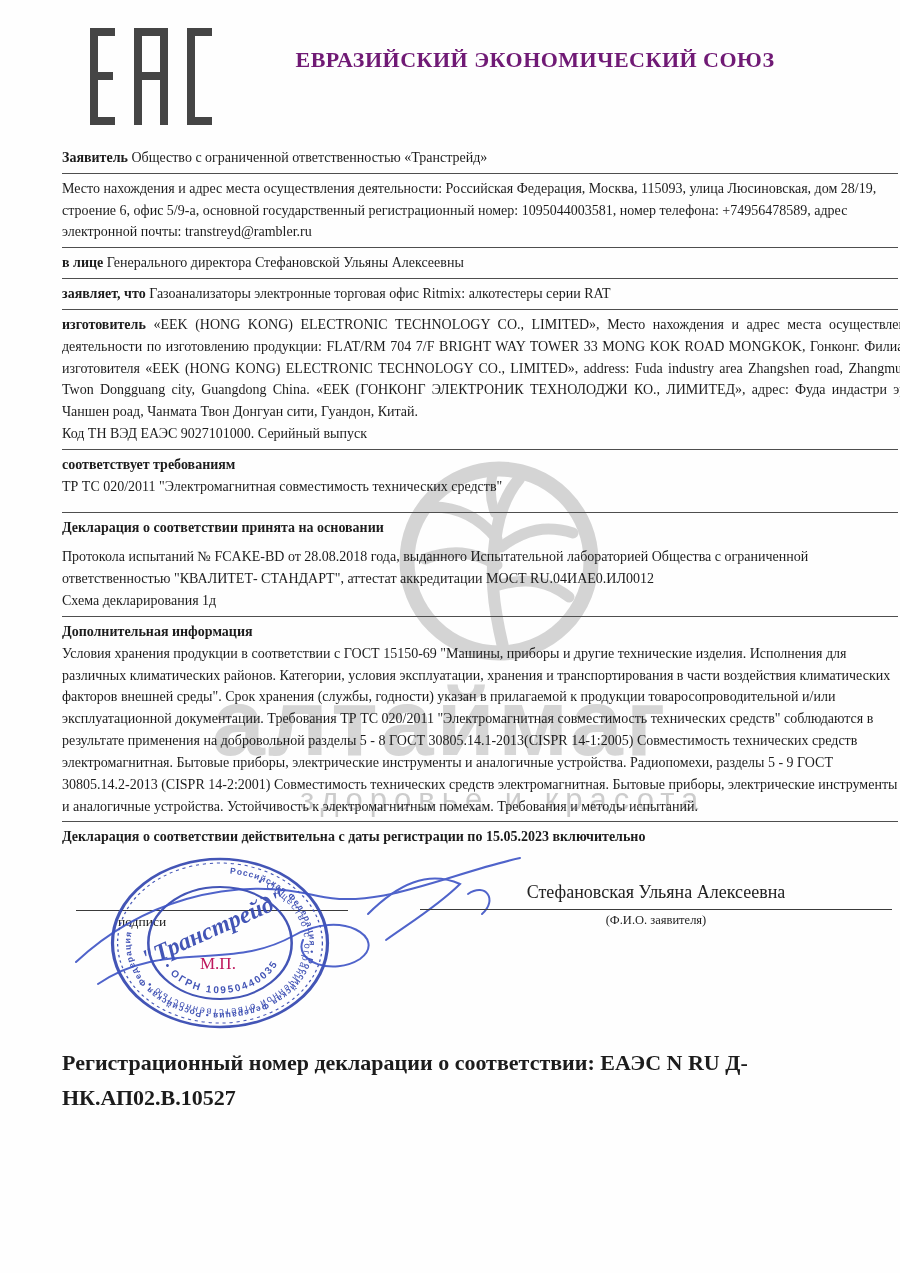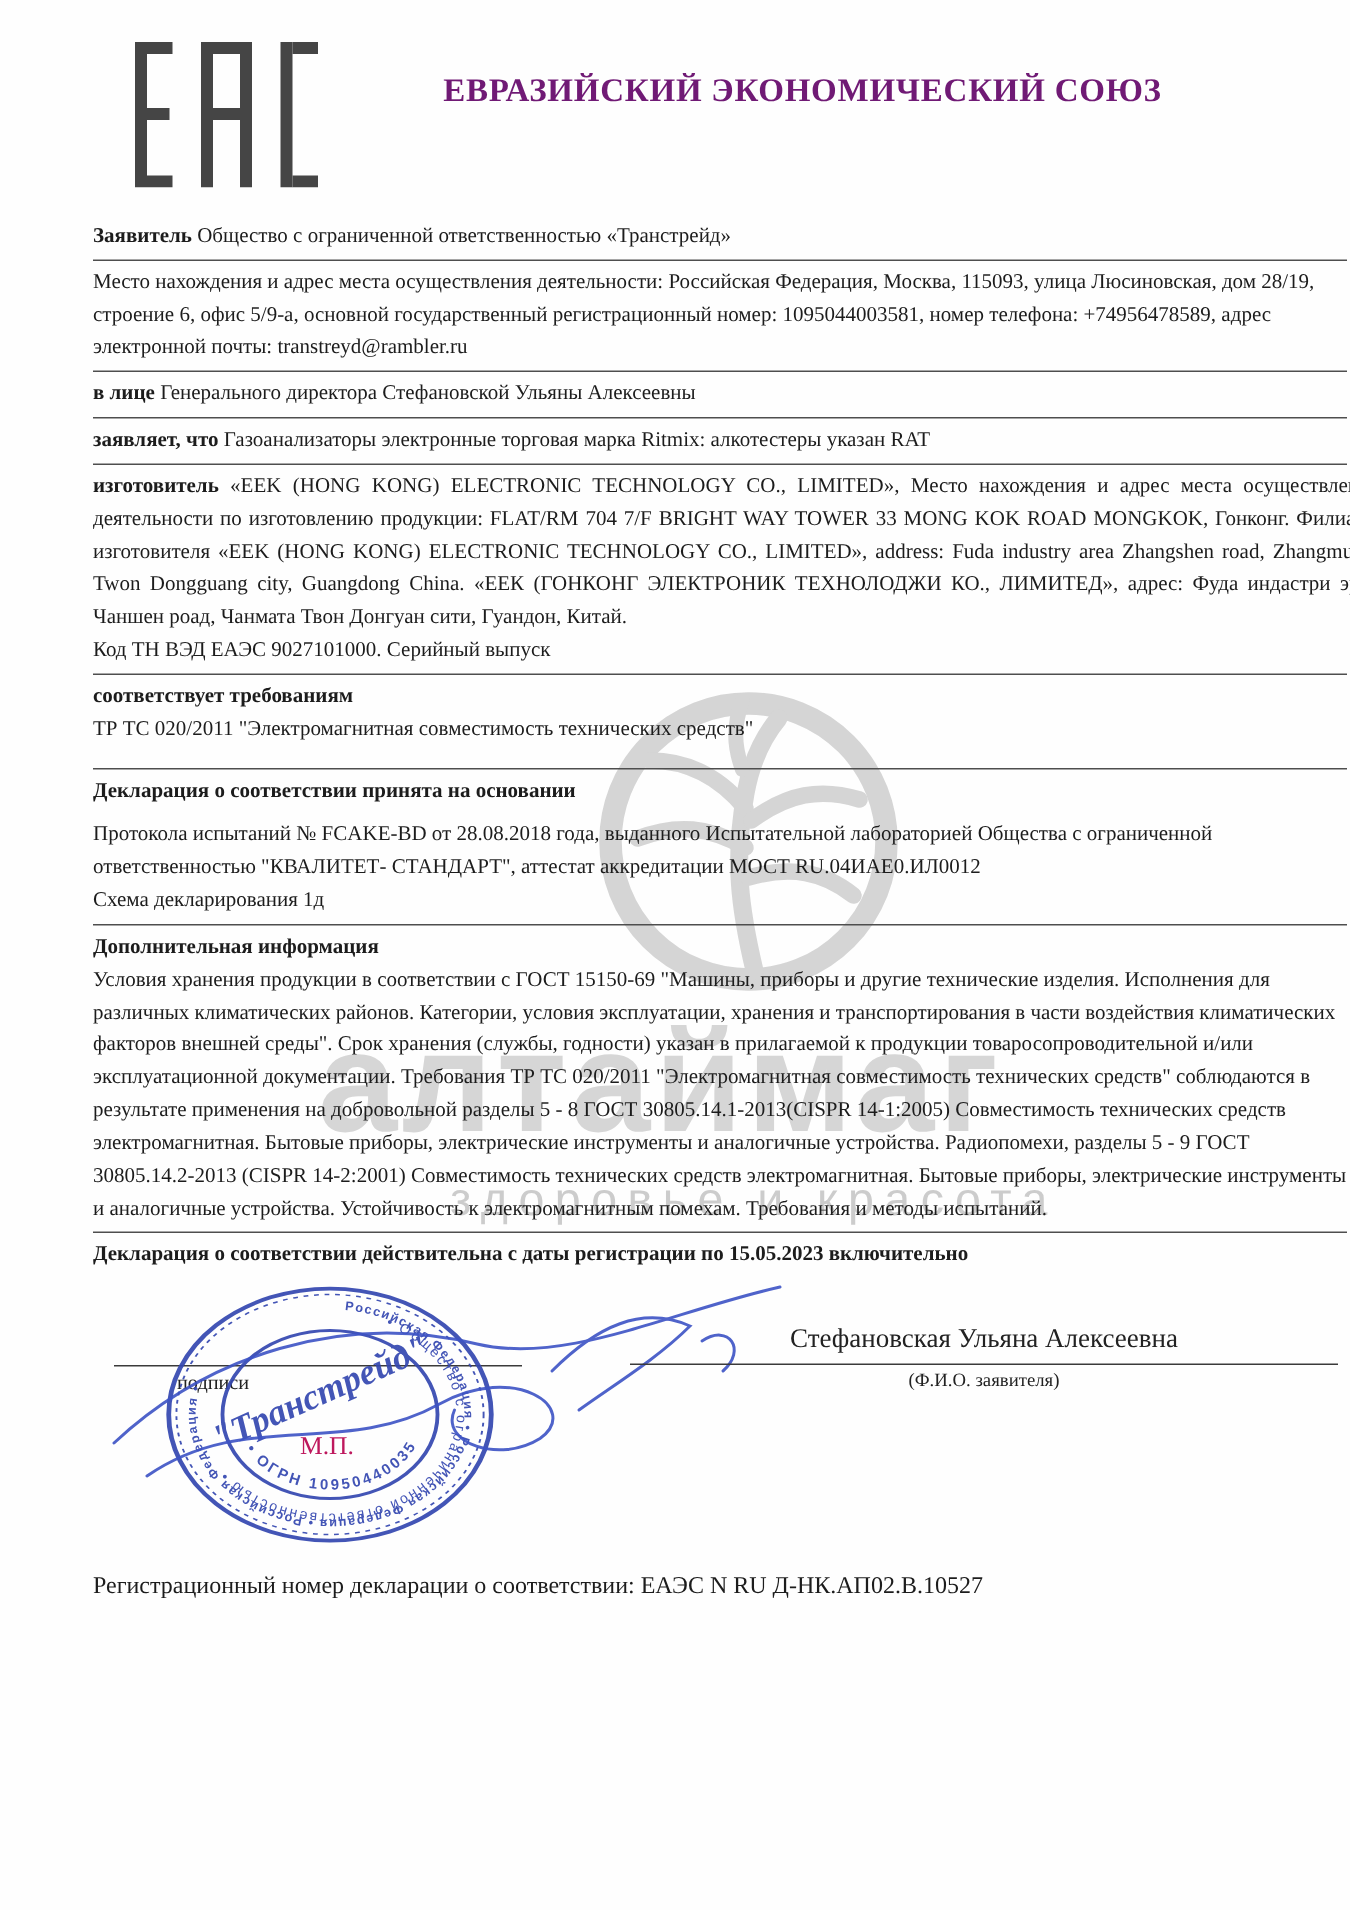--- a/index.html
+++ b/index.html
@@ -23,21 +23,21 @@
   .sig-area{position:relative;height:196px;margin-top:2px;}
   .sig-line-left{position:absolute;left:14px;top:60px;width:272px;height:1px;background:#3a3a3a;}
   .podpis-label{position:absolute;left:56px;top:64px;font-size:13.5px;color:#222;}
   .mp-label{position:absolute;left:138px;top:104px;font-size:17px;color:#be185d;}
   .stamp-svg{position:absolute;left:38px;top:4px;}
   .sign-svg{position:absolute;left:6px;top:-6px;}
   .fio-block{position:absolute;left:358px;top:32px;width:472px;text-align:center;}
   .fio-name{font-size:18px;color:#222;}
   .fio-rule{height:1px;background:#3a3a3a;margin-top:6px;}
   .fio-caption{font-size:12.5px;margin-top:3px;color:#222;}
-  .footer-line{font-weight:normal;font-size:16px;margin-top:0;}
+  .footer-line{font-weight:bold;font-size:22px;margin-top:0;}
   .circle-wm{left:385px;top:455px;}
 </style>
 </head>
 <body>
 
 <div class="page">
 
   <svg class="wm circle-wm" width="230" height="215" viewBox="0 0 230 215">
     <g stroke="#c7c7c7" fill="none" stroke-linecap="round" opacity="0.75">
       <circle cx="114" cy="106" r="92" stroke-width="15"></circle>
@@ -77,21 +77,21 @@
 
     <p class="sec" style="margin-top:22px"><span class="b">Заявитель</span> <span>Общество с ограниченной ответственностью «Транстрейд»</span></p>
     <div class="rule"></div>
 
     <p>Место нахождения и адрес места осуществления деятельности: Российская Федерация, Москва, 115093, улица Люсиновская, дом 28/19, строение 6, офис 5/9-а, основной государственный регистрационный номер: 1095044003581, номер телефона: +74956478589, адрес электронной почты: transtreyd@rambler.ru</p>
     <div class="rule"></div>
 
     <p><span class="b">в лице</span> <span>Генерального директора Стефановской Ульяны Алексеевны</span></p>
     <div class="rule"></div>
 
-    <p><span class="b">заявляет, что</span> <span>Газоанализаторы электронные  торговая марка Ritmix: алкотестеры указан RAT</span></p>
+    <p><span class="b">заявляет, что</span> <span>Газоанализаторы электронные  торговая офис Ritmix: алкотестеры серии RAT</span></p>
     <div class="rule"></div>
 
     <p class="mfg"><span class="b">изготовитель</span> <span>«EEK (HONG KONG) ELECTRONIC TECHNOLOGY CO., LIMITED», Место нахождения и адрес места осуществления деятельности по изготовлению продукции: FLAT/RM 704 7/F BRIGHT WAY TOWER 33 MONG KOK ROAD MONGKOK, Гонконг. Филиалы изготовителя «EEK (HONG KONG) ELECTRONIC TECHNOLOGY CO., LIMITED», address: Fuda industry area Zhangshen road, Zhangmutou Twon Dongguang city, Guangdong China. «ЕЕК (ГОНКОНГ ЭЛЕКТРОНИК ТЕХНОЛОДЖИ КО., ЛИМИТЕД», адрес: Фуда индастри эриа Чаншен роад, Чанмата Твон Донгуан сити, Гуандон, Китай.</span></p>
     <p>Код ТН ВЭД ЕАЭС 9027101000. Серийный выпуск</p>
     <div class="rule"></div>
 
     <p class="b">соответствует требованиям</p>
     <p>ТР ТС 020/2011 "Электромагнитная совместимость технических средств"</p>
     <div class="rule" style="margin-top:14px"></div>
 

